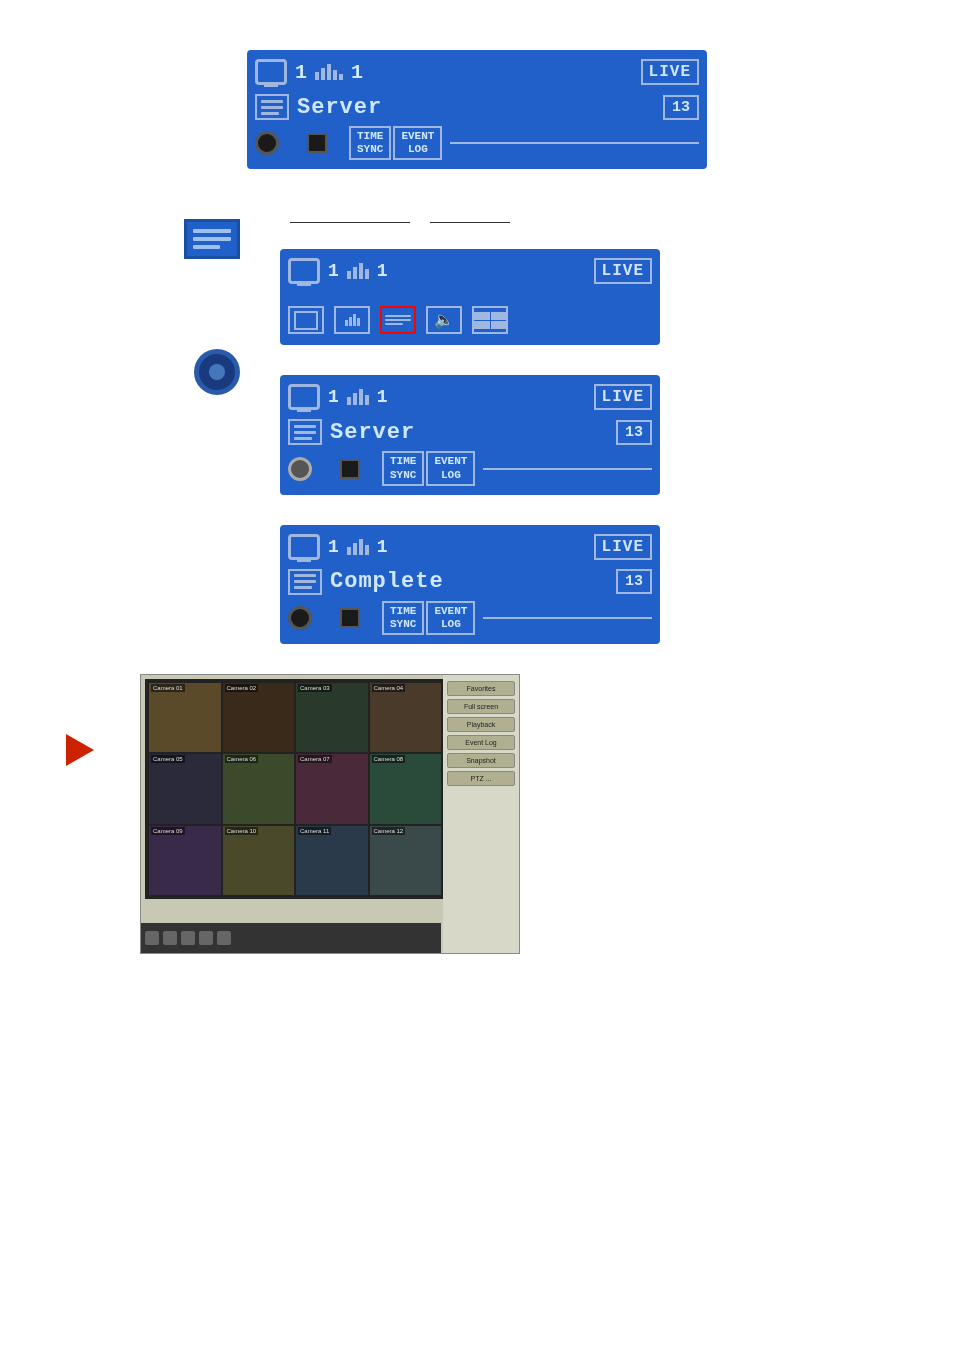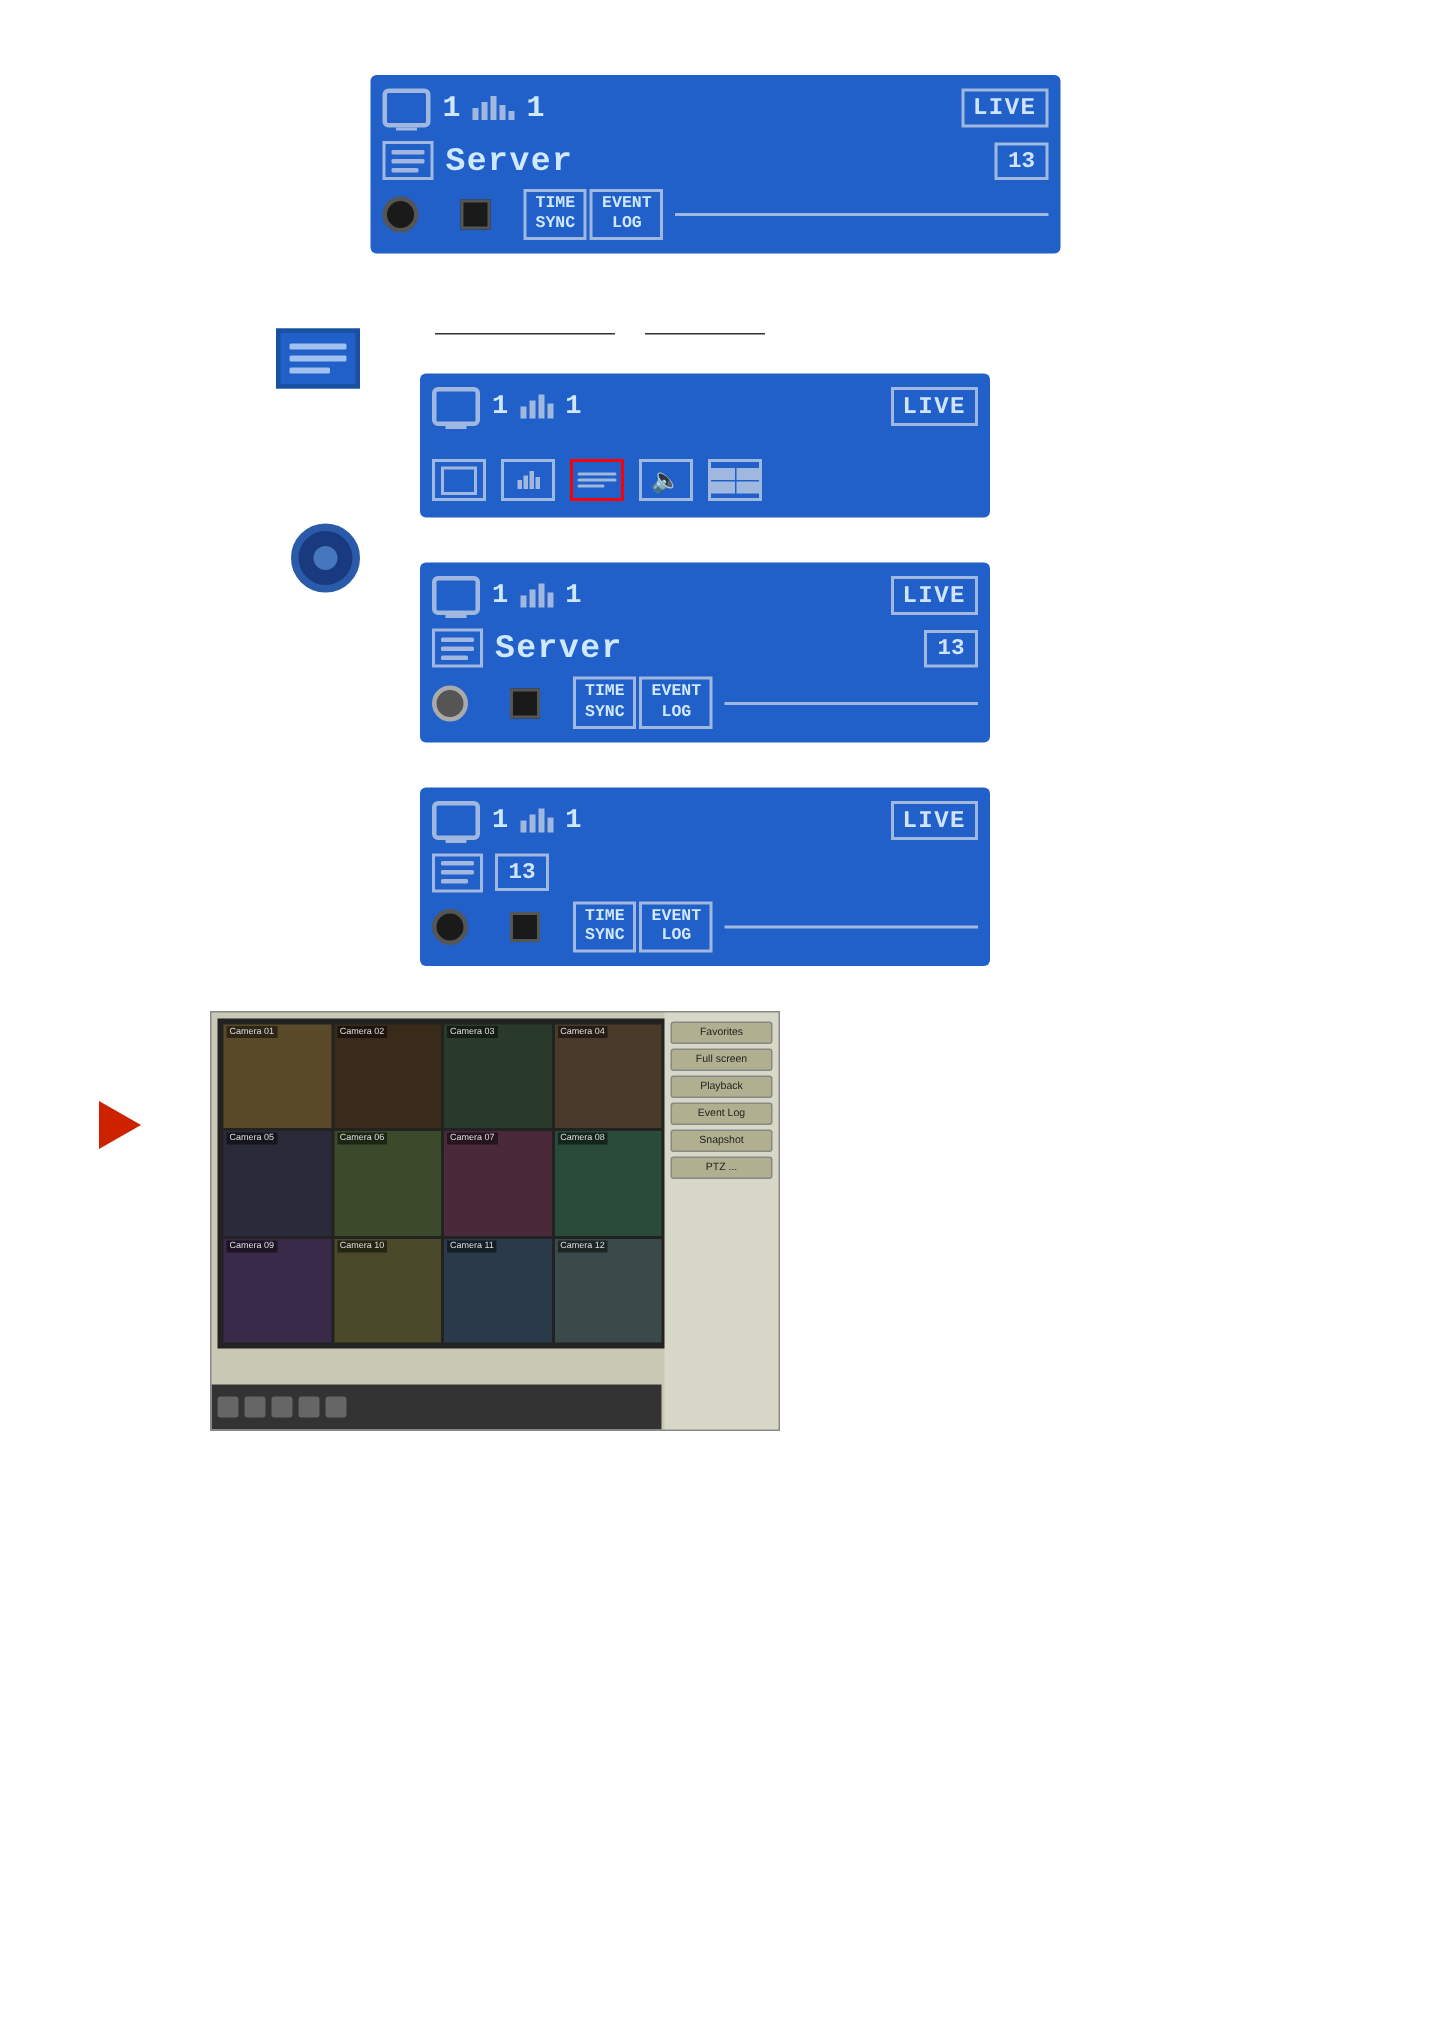--- a/index.html
+++ b/index.html
@@ -535,20 +535,21 @@
           </div>
           <span style="font-size:18px;color:#d0e8ff;">1</span>
           <div class="dvr-live-badge">LIVE</div>
         </div>
         <div class="dvr-row">
           <div class="dvr-icon-list">
             <div class="dvr-icon-list-line" style="width:100%;"></div>
             <div class="dvr-icon-list-line" style="width:100%;"></div>
             <div class="dvr-icon-list-line" style="width:80%;"></div>
           </div>
+          <span class="dvr-server-label">Complete</span>
           <div class="dvr-num-badge">13</div>
         </div>
         <div class="dvr-row">
           <div class="dvr-circle"></div>
           <div style="width:12px;"></div>
           <div class="dvr-square"></div>
           <div style="width:6px;"></div>
           <div class="dvr-time-event">
             <div class="dvr-btn-box">
               <div>TIME</div>

